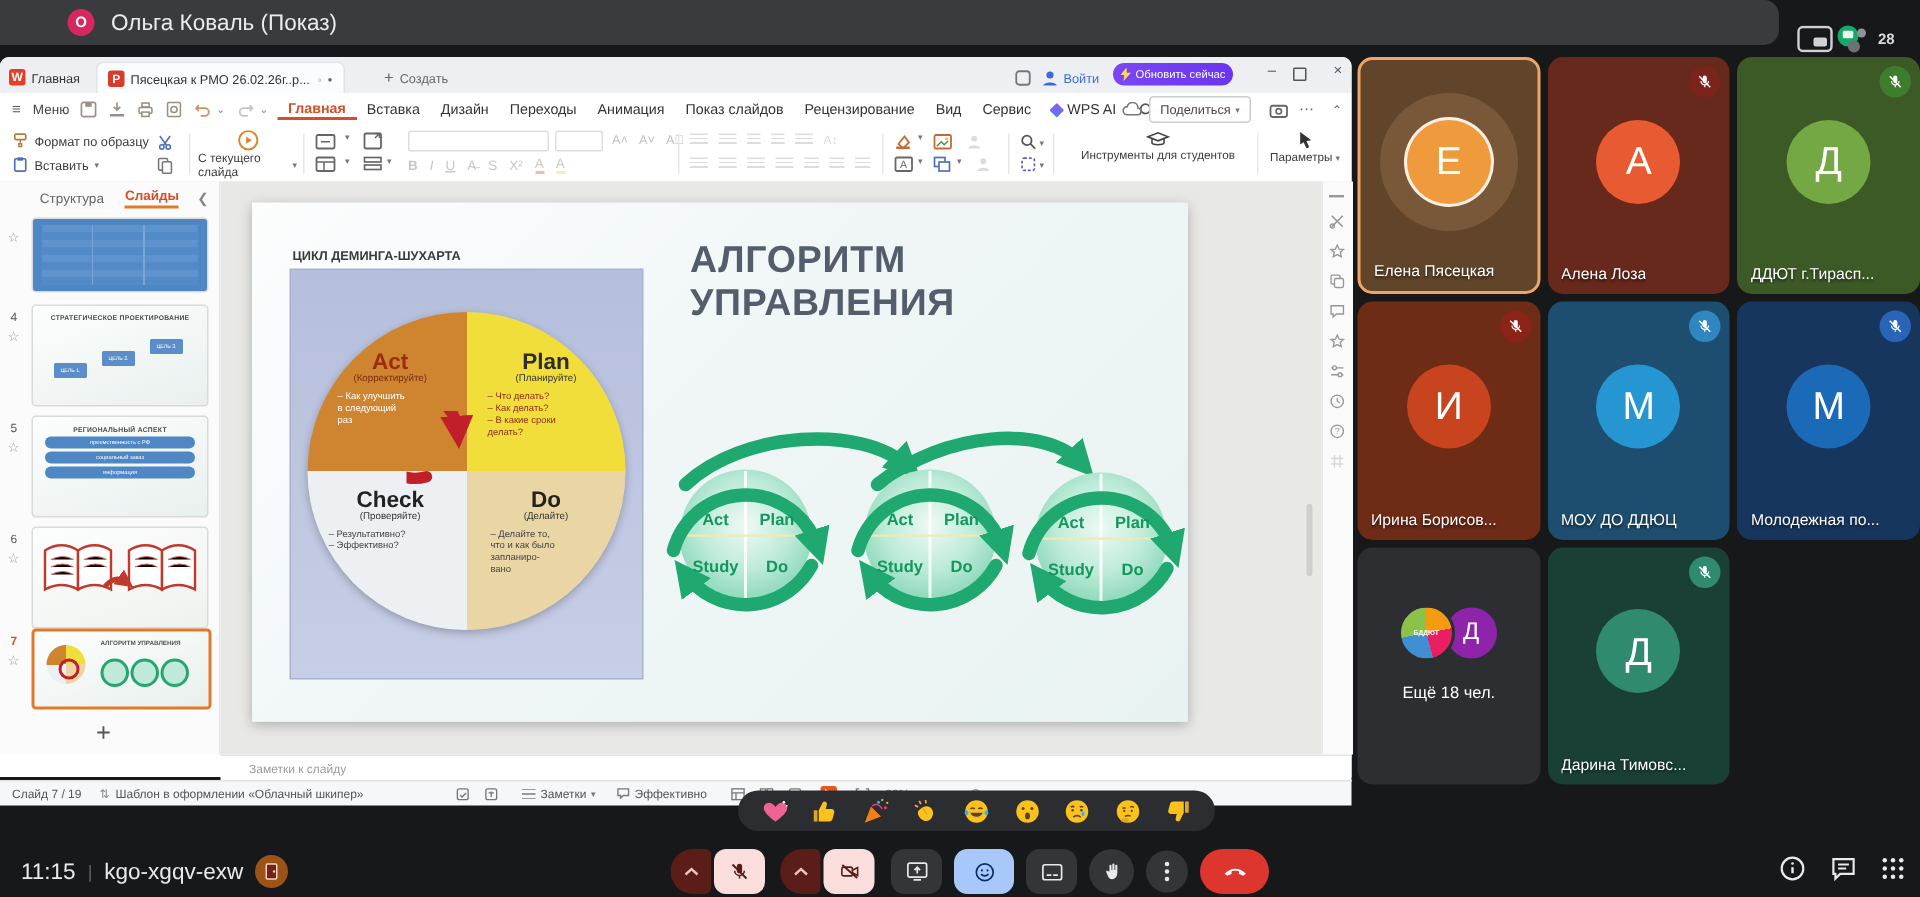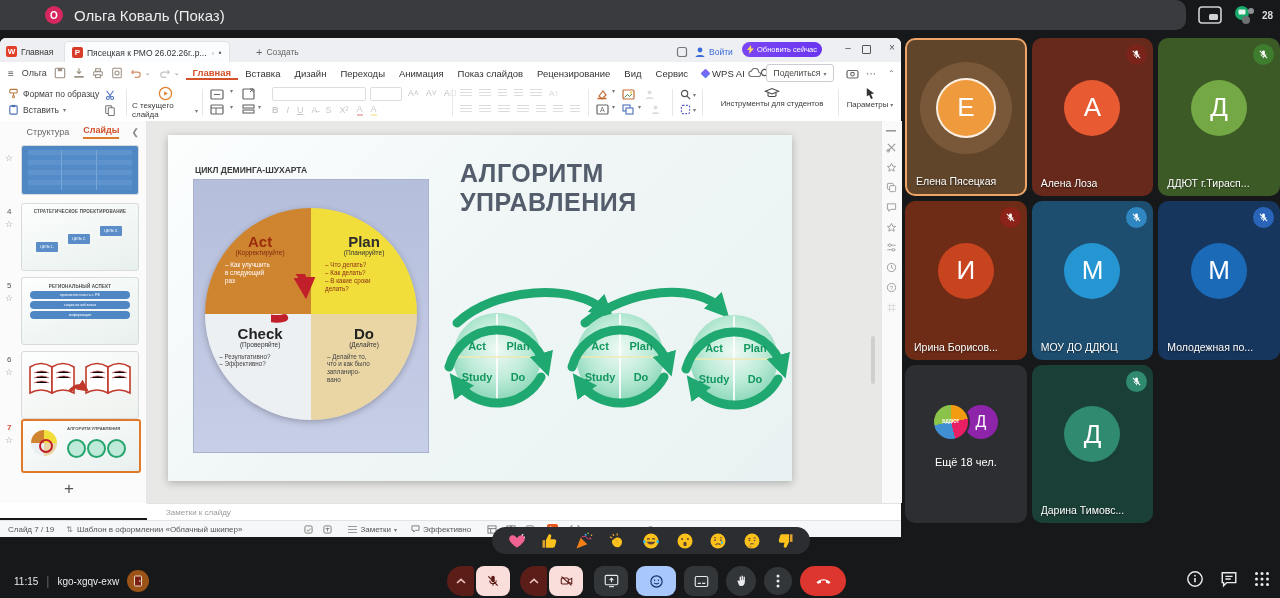--- a/index.html
+++ b/index.html
@@ -98,21 +98,21 @@
 
   
   .reactbar{left:492px;top:527px;width:302px;height:27px;border-radius:14px;background:#2c2d30;
             display:flex;align-items:center;justify-content:space-around;padding:0 8px;}
   .remoji{width:20px;height:20px;}
   .cbtn{position:absolute;top:566px;height:30px;display:flex;align-items:center;justify-content:center;}
   .seg-ch{background:#5a1d18;border-radius:15px 4px 4px 15px;width:27px;}
   .seg-main{background:#f9dedc;border-radius:8px;width:34px;}
   .dkbtn{background:#333639;border-radius:9px;}
   .circbtn{background:#333639;border-radius:50%;}
-  .binfo{color:#e8eaed;font-size:10px;}
+  .binfo{color:#e8eaed;font-size:15px;}
   .sep{color:#5f6368;font-size:12px;}
 </style>
 </head>
 <body>
 
 <svg width="0" height="0" style="position:absolute">
     <defs>
   <marker id="mG" viewBox="0 0 10 10" refX="5" refY="5" markerWidth="2.7" markerHeight="2.7" orient="auto">
         <path d="M0 0L10 5L0 10z" fill="#1fa870"></path>
       </marker>
@@ -129,21 +129,21 @@
   </radialGradient>
 </defs>
   </svg>
 
 <div class="stage">
 
   <div class="abs topbar">
     <div class="pres-av">О</div>
     <div class="pres-name">Ольга Коваль (Показ)</div>
   </div>
-  <div class="abs flex" style="left:1198px;top:5px;gap:10px;">
+  <div class="abs flex" style="left:1198px;top:16px;gap:0;">
     <span>
       <svg width="24" height="18" viewBox="0 0 24 18">
           <rect x="1" y="1" width="22" height="16" rx="3" fill="none" stroke="#cfd1d4" stroke-width="1.6"></rect>
           <rect x="11" y="8" width="9" height="6" rx="1.5" fill="#cfd1d4"></rect>
         </svg>
     </span>
     <span class="flex">
       <svg width="26" height="20" viewBox="0 0 26 20">
           <circle cx="10" cy="8" r="7" fill="#17a86a"></circle>
           <rect x="6.5" y="4.5" width="7" height="5" rx="1" fill="#fff" opacity=".9"></rect>
@@ -191,21 +191,21 @@
       </div>
       <div class="winctl" style="left:840px;">–</div>
       <div class="winctl" style="left:862px;top:7px;">
           <div class="maxbox"></div>
         </div>
       <div class="winctl" style="left:884px;">×</div>
     </div>
 
     <div class="abs wps-menubar">
       <span style="font-size:10px;color:#555;margin-left:8px;">≡</span>
-      <span class="menu-lbl">Ольга</span>
+      <span class="menu-lbl">Меню</span>
       <span class="qi">
           <svg width="12" height="12" viewBox="0 0 14 14">
             <rect x="1.5" y="1.5" width="11" height="11" rx="1.5" fill="none" stroke="#7a6a5a" stroke-width="1.3"></rect>
             <rect x="4.5" y="1.5" width="5" height="3.4" fill="#7a6a5a"></rect>
           </svg>
         </span>
       <span class="qi">
           <svg width="12" height="12" viewBox="0 0 14 14">
             <path d="M7 1.5v6M4.5 5L7 7.5 9.5 5" stroke="#7a6a5a" stroke-width="1.3" fill="none"></path>
             <path d="M1.5 10.5h11v2h-11z" fill="#7a6a5a"></path>

